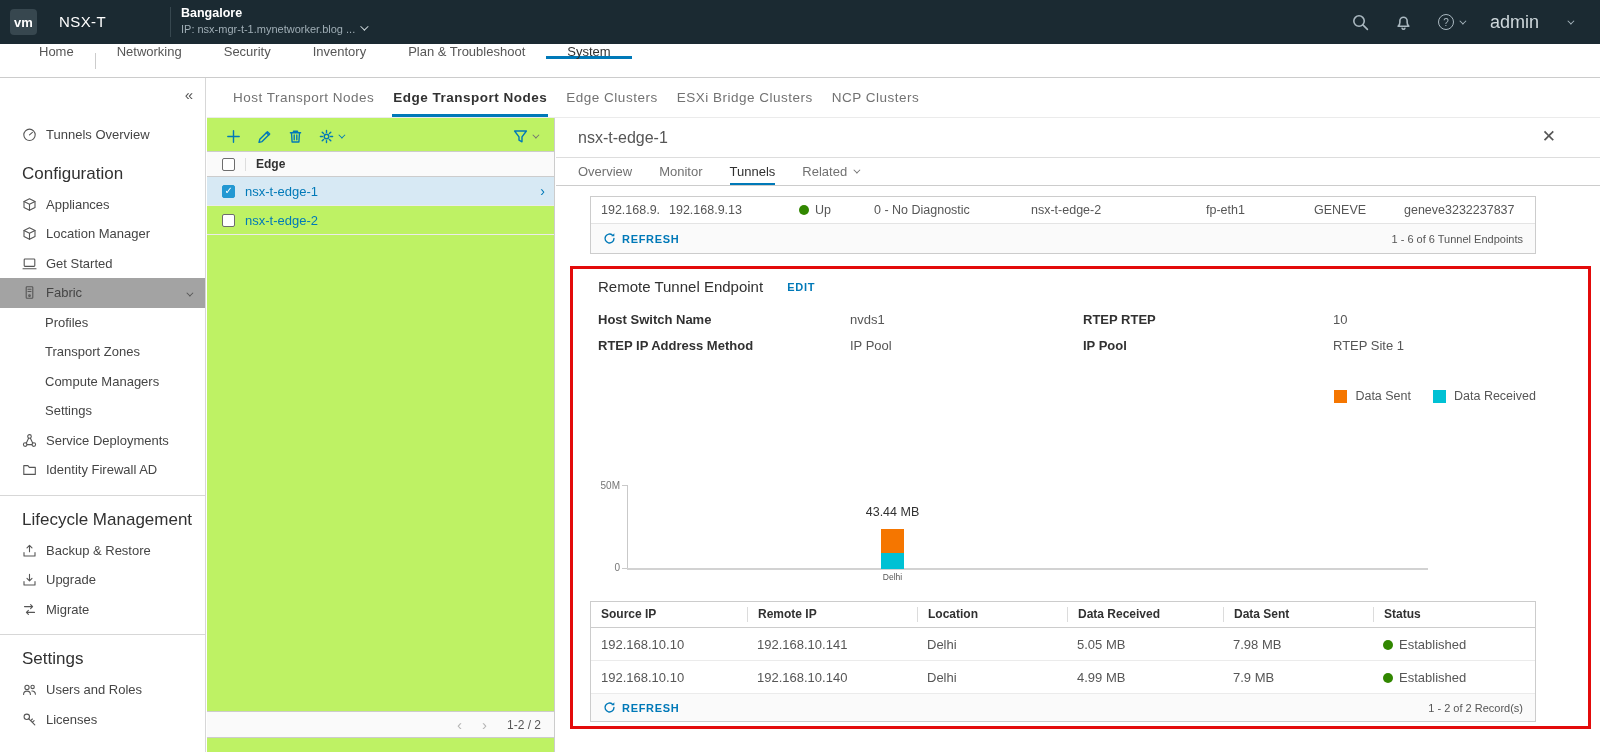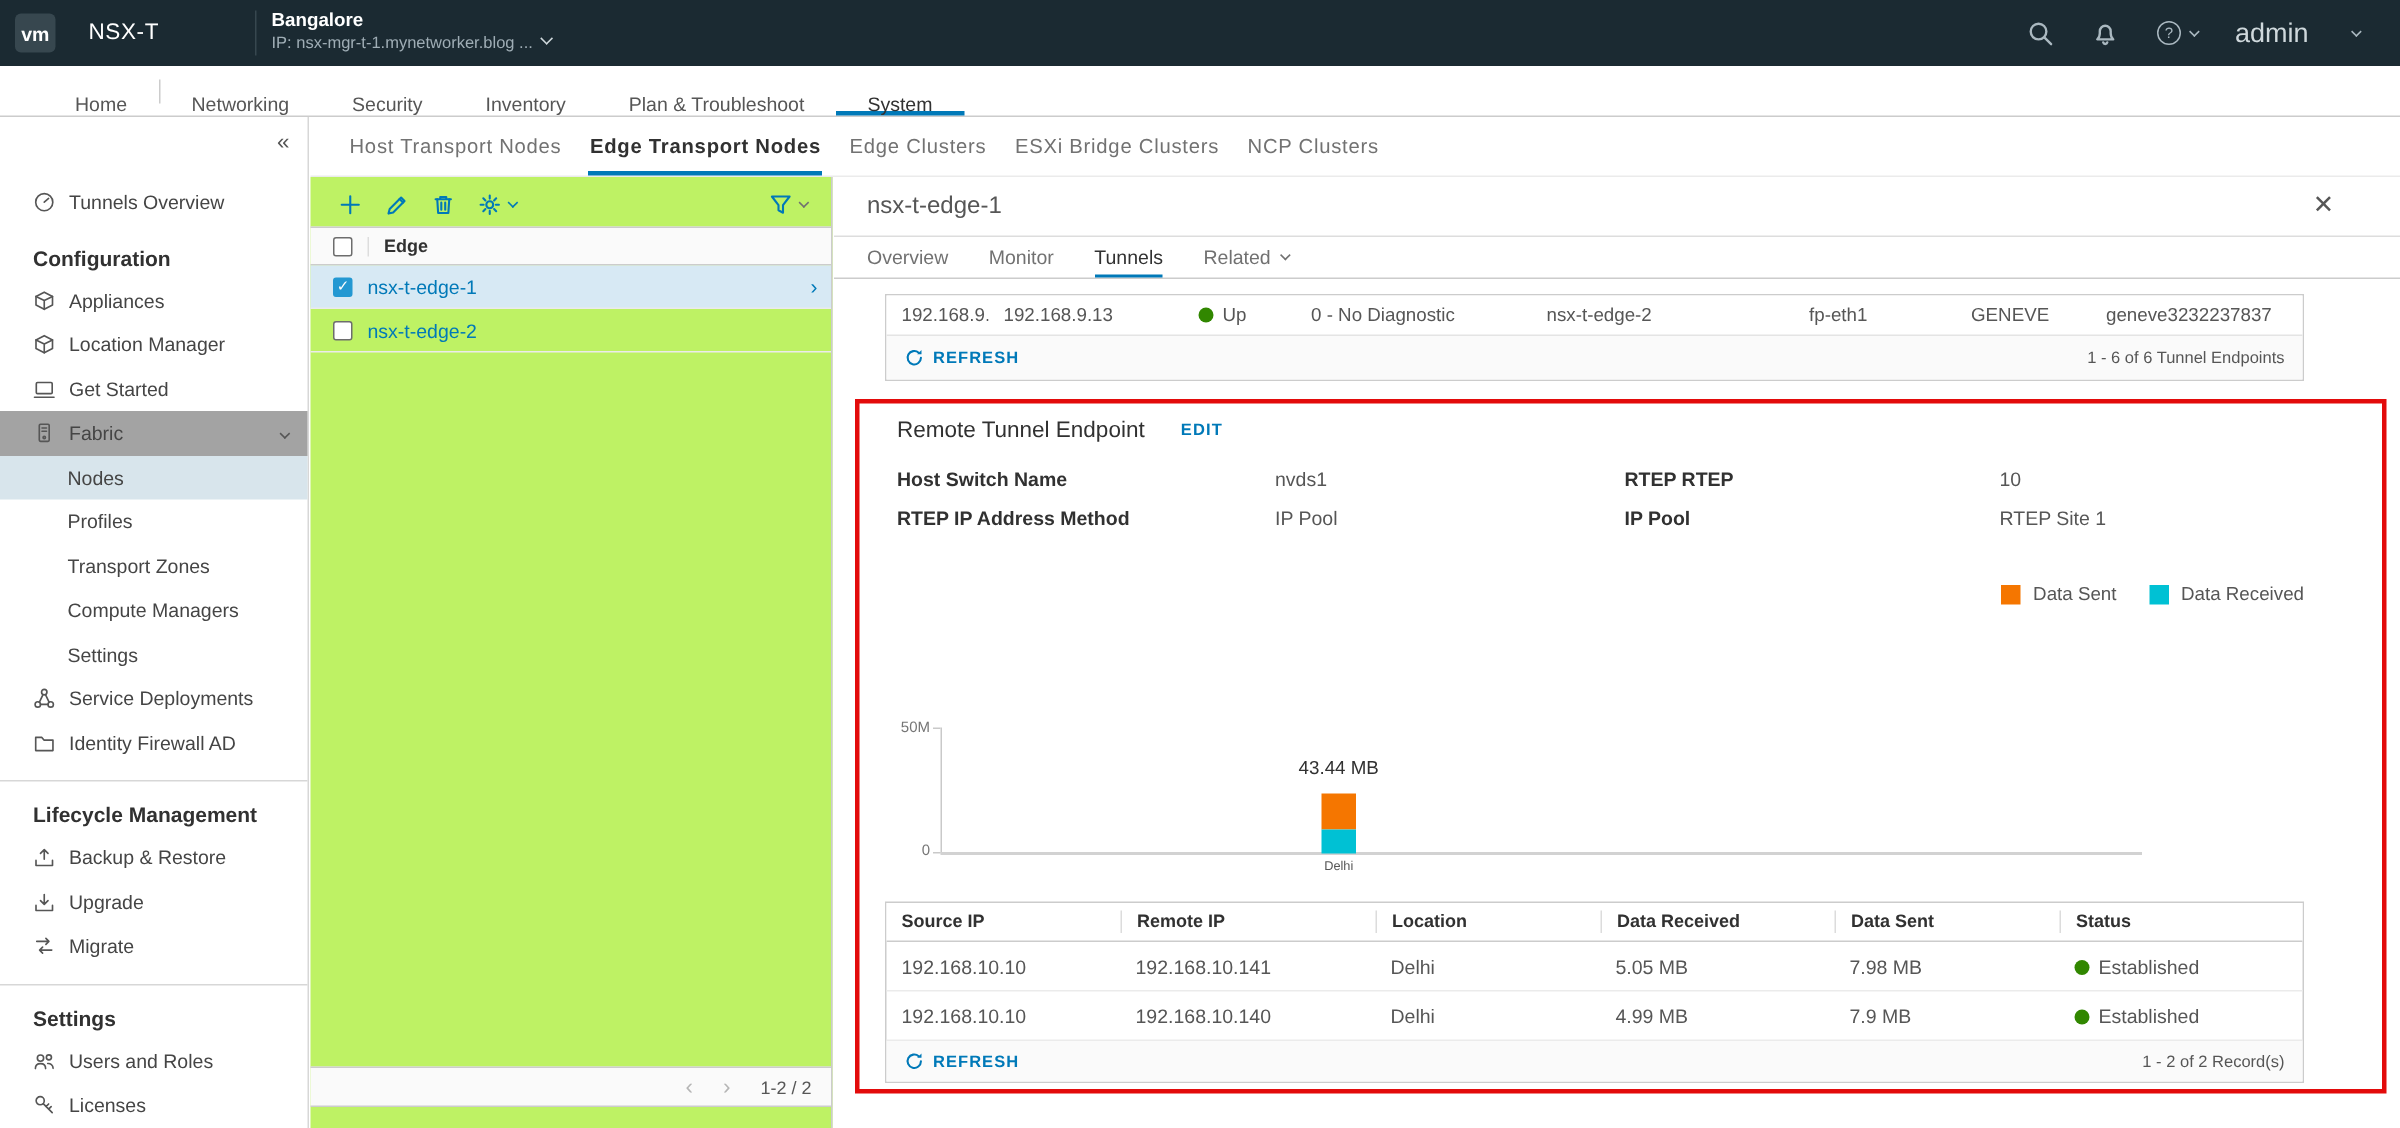--- a/index.html
+++ b/index.html
@@ -17,30 +17,30 @@
   .site-chev { position:absolute; left:360px; top:17px; color:#cfd8dc; }
   .top-icons { position:absolute; right:0; top:0; height:44px; display:flex; align-items:center; gap:26px; padding-right:28px; color:#aab8c0; }
   .help-wrap { display:flex; align-items:center; gap:5px; }
   .help-circ { width:16px; height:16px; border:1.4px solid #aab8c0; border-radius:50%; font-size:10px; display:flex; align-items:center; justify-content:center; }
   .user-wrap { display:flex; align-items:center; gap:28px; }
   .user-name { color:#cfd8dc; font-size:18px; }
   .chev { display:inline-block; width:6px; height:6px; border-right:1.5px solid currentColor; border-bottom:1.5px solid currentColor; transform:rotate(45deg) translateY(-2px); }
   .chev-sm { width:5px; height:5px; }
 
   
-  .navbar { position:absolute; top:44px; left:0; right:0; height:34px; background:#fff; border-bottom:1px solid #cccccc; display:flex; align-items:flex-end; padding-left:29px; }
+  .navbar { position:absolute; top:44px; left:0; right:0; height:34px; background:#fff; border-bottom:1px solid #cccccc; display:flex; align-items:flex-start; padding-left:18px; }
   .nav-item { display:flex; align-items:center; padding:0 21px; font-size:13px; color:#565656; cursor:pointer; }
   .nav-item.active { color:#313131; box-shadow:inset 0 -3px 0 #0079b8; }
   .nav-div { width:1px; height:16px; background:#cccccc; align-self:center; }
 
   
   .sidebar { position:absolute; top:78px; left:0; width:206px; bottom:0; background:#fff; border-right:1px solid #d7d7d7; font-size:13px; color:#313131; }
   .collapse-btn { position:absolute; top:8px; right:12px; font-size:15px; color:#565656; cursor:pointer; }
   .side-nav { position:absolute; top:36px; left:0; right:0; }
-  .side-header { font-size:14px; font-weight:bold; color:#313131; padding:14px 0 6px 22px; }
+  .side-header { font-size:17px; font-weight:normal; color:#313131; padding:14px 0 6px 22px; }
   .side-item { height:29.5px; display:flex; align-items:center; gap:9px; padding-left:22px; cursor:pointer; color:#454545; position:relative; }
   .side-item.sub { padding-left:45px; }
   .side-item.expanded { background:#a3a3a3; }
   .side-item.selected { background:#d8e5ec; }
   .side-item .exp-chev { position:absolute; right:14px; color:#565656; }
   .side-div { height:1px; background:#d7d7d7; margin:10px 0 0 0; }
   .si { width:15px; height:15px; flex:0 0 15px; stroke:#565656; fill:none; stroke-width:1.1; stroke-linecap:round; stroke-linejoin:round; }
 
   
   .subtabs { position:absolute; top:78px; left:207px; right:0; height:40px; background:#fff; border-bottom:1px solid #ebebeb; display:flex; align-items:stretch; padding-left:25px; gap:17px; }
@@ -198,23 +198,20 @@
       </div>
       <div class="side-item expanded">
         <svg class="si" viewBox="0 0 15 15">
             <rect x="4.2" y="1.8" width="6.6" height="11.4" rx="0.8"></rect>
             <path d="M6 4.3h3M6 6.5h3"></path>
             <circle cx="7.5" cy="10.7" r="0.8"></circle>
           </svg>
         <span>Fabric</span>
         <span class="exp-chev"><span class="chev chev-sm"></span></span>
       </div>
-      <div class="side-item sub selected">
-        <span>Nodes</span>
-      </div>
       <div class="side-item sub">
         <span>Profiles</span>
       </div>
       <div class="side-item sub">
         <span>Transport Zones</span>
       </div>
       <div class="side-item sub">
         <span>Compute Managers</span>
       </div>
       <div class="side-item sub">

